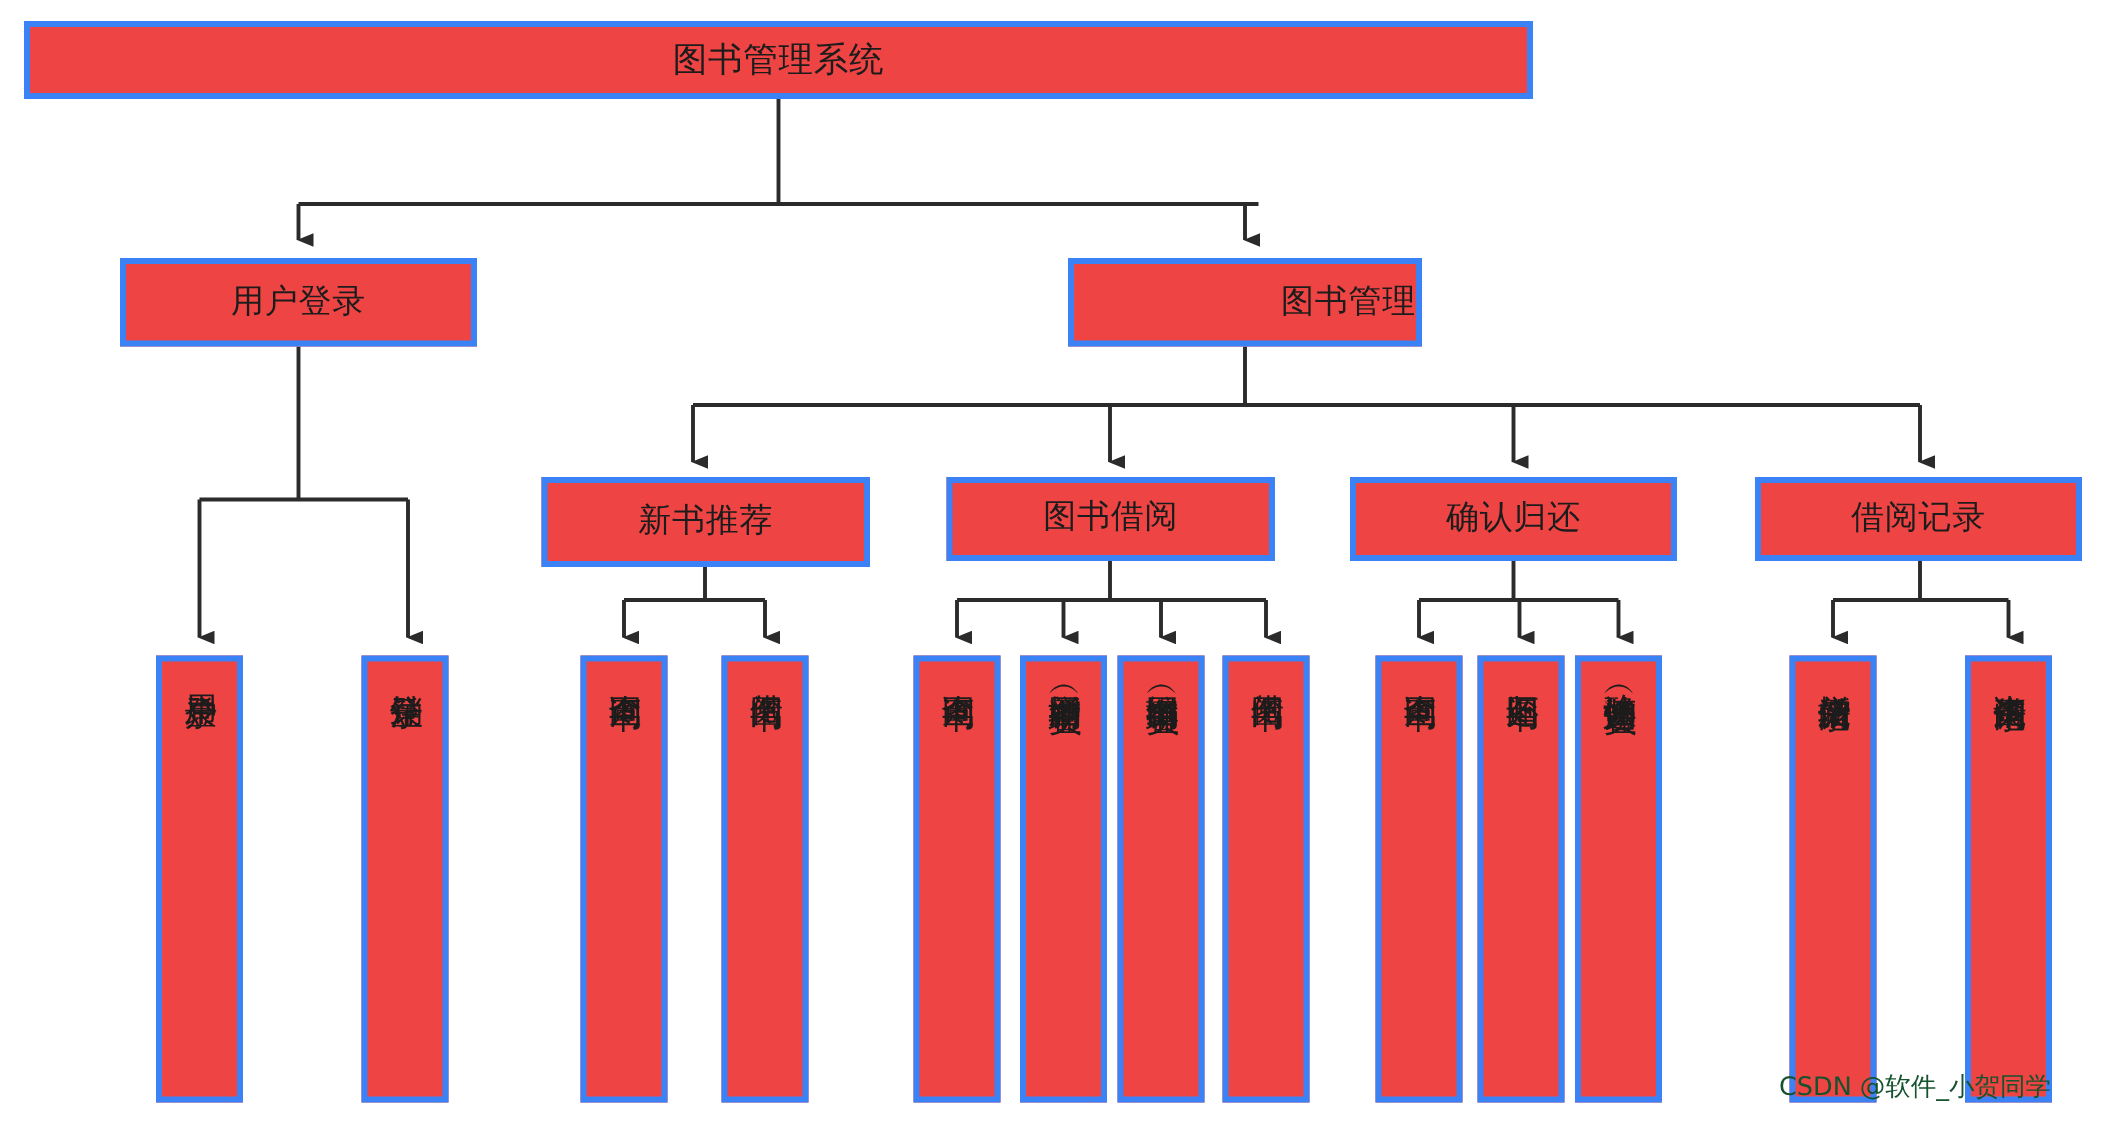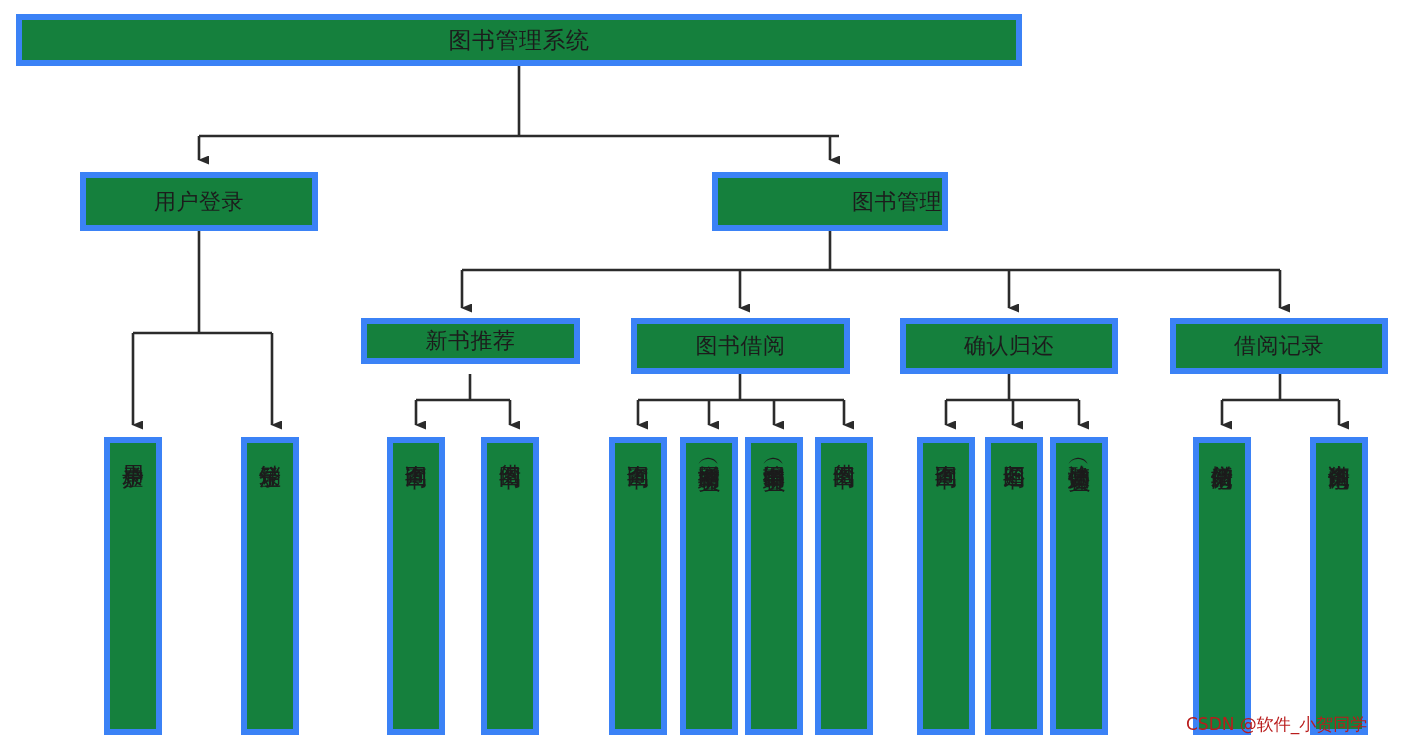--- a/index.html
+++ b/index.html
@@ -23,22 +23,22 @@
     position: absolute;
     left: 0;
     top: 0;
     width: 1405px;
     height: 747px;
     pointer-events: none;
   }
   .node {
     position: absolute;
     box-sizing: border-box;
-    background: #15803d;
-    border: 6px solid #3b82f6;
+    background: #ef4444;
+    border: 4px solid #3b82f6;
     display: flex;
     align-items: center;
     justify-content: center;
     z-index: 2;
   }
   .node .label {
     display: block;
     text-align: center;
     line-height: 1.06;
     color: #1c1c1c;
@@ -64,21 +64,21 @@
     line-height: 1.0;
     letter-spacing: 1px;
     height: auto;
     max-height: 100%;
   }
   #watermark {
     position: absolute;
     left: 1186px;
     top: 713px;
     font-size: 17px;
-    color: #b91c1c;
+    color: #14532d;
     white-space: nowrap;
     z-index: 3;
     font-family: "DejaVu Sans", "Liberation Sans", sans-serif;
   }
 </style>
 </head>
 <body>
 
 <div id="canvas">
 
@@ -136,24 +136,24 @@
     <span class="label">图书管理系统</span>
   </div>
 
   <div class="node h" style="left:80px; top:172px; width:238px; height:59px;">
     <span class="label">用户登录</span>
   </div>
   <div class="node h" style="left:712px; top:172px; width:236px; height:59px;justify-content:flex-end;">
     <span class="label">图书管理</span>
   </div>
 
-  <div class="node h" style="left:361px; top:318px; width:219px; height:46px;">
+  <div class="node h" style="left:361px; top:318px; width:219px; height:60px;">
     <span class="label">新书推荐</span>
   </div>
-  <div class="node h" style="left:631px; top:318px; width:219px; height:56px;">
+  <div class="node h" style="left:631px; top:318px; width:219px; height:56px;font-family:Liberation Mono, monospace;">
     <span class="label">图书借阅</span>
   </div>
   <div class="node h" style="left:900px; top:318px; width:218px; height:56px;">
     <span class="label">确认归还</span>
   </div>
   <div class="node h" style="left:1170px; top:318px; width:218px; height:56px;">
     <span class="label">借阅记录</span>
   </div>
 
   <div class="node v" style="left:104px; top:437px; width:58px; height:298px;">

